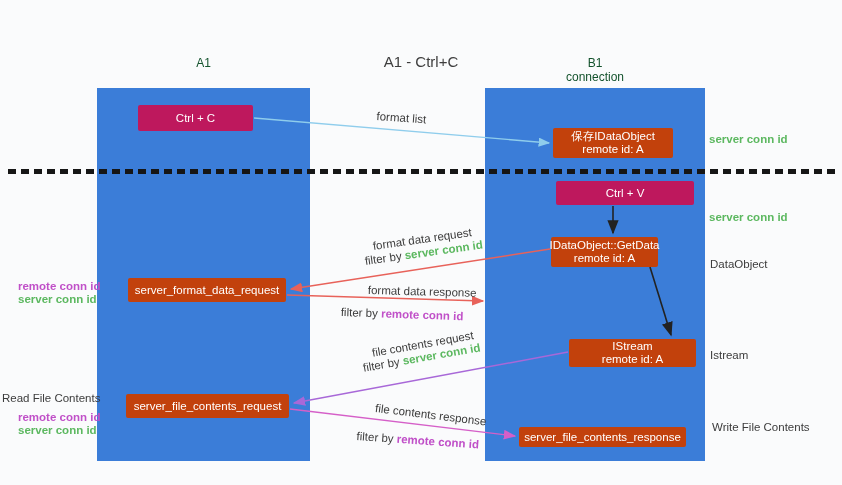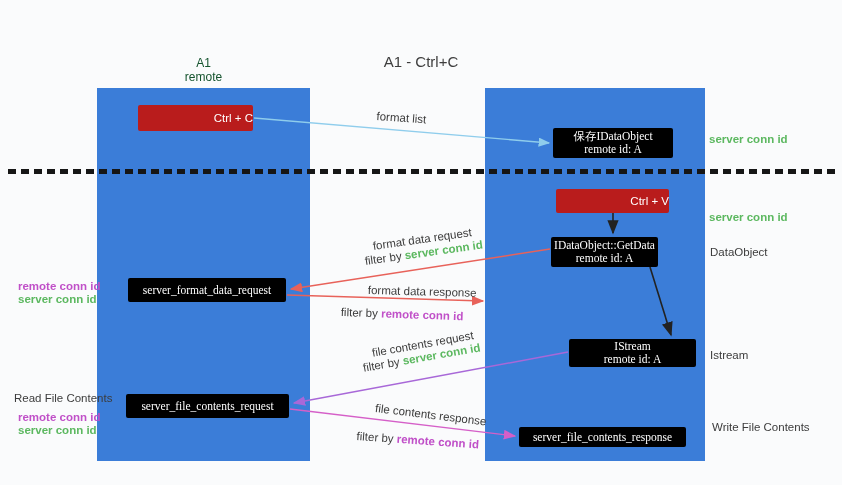--- a/index.html
+++ b/index.html
@@ -19,41 +19,44 @@
   .lh-right { left:485px; width:220px; }
 
   .dotted { position:absolute; left:8px; top:169px; width:828px; height:5px; z-index:2;
             background:repeating-linear-gradient(90deg,#161616 0 8px,transparent 8px 13px); }
 
   svg.arrows { position:absolute; left:0; top:0; z-index:2; }
 
   .node { position:absolute; display:flex; flex-direction:column; align-items:center;
           justify-content:center; color:#fff; font-size:11.5px; line-height:13px;
           text-align:center; border-radius:2px; z-index:3; white-space:nowrap; }
-  .green  { background:#b91c1c;align-items:flex-end; }
-  .orange { background:#000000;font-family:Liberation Serif, serif; }
+  .green  { background:#be185d; }
+  .orange { background:#c2410c; }
 
   .albl { position:absolute; font-size:11.5px; color:#3c3c3c; z-index:4;
           white-space:nowrap; transform-origin:left top; }
   .side { position:absolute; font-size:11.5px; color:#3c3c3c; z-index:4; white-space:nowrap; }
   .green-t { color:#5cb860; font-weight:bold; }
   .mag-t   { color:#c050c8; font-weight:bold; }
 </style>
 </head>
 <body>
 
 <div class="canvas">
 
   <div class="title">
     <div>A1 - Ctrl+C</div>
   </div>
 
   <div class="lane-header lh-left">
     <div>A1</div>
-    <div>remote</div>
+  </div>
+  <div class="lane-header lh-right">
+    <div>B1</div>
+    <div>connection</div>
   </div>
 
   <div class="lane lane-left"></div>
   <div class="lane lane-right"></div>
 
   <div class="dotted"></div>
 
   <svg class="arrows" width="842" height="485" viewBox="0 0 842 485">
     <defs>
       <marker id="mBlue" markerWidth="9" markerHeight="7" refX="8" refY="3.5" orient="auto">
@@ -88,21 +91,21 @@
     <div>server_file_contents_request</div>
   </div>
   <div class="node orange" style="left:128px;top:278px;width:158px;height:24px">
     <div>server_format_data_request</div>
   </div>
 
   <div class="node orange" style="left:553px;top:128px;width:120px;height:30px">
     <div>保存IDataObject</div>
     <div>remote id: A</div>
   </div>
-  <div class="node green" style="left:556px;top:189px;width:113px;height:24px">
+  <div class="node green" style="left:556px;top:181px;width:138px;height:24px">
     <div>Ctrl + V</div>
   </div>
   <div class="node orange" style="left:551px;top:237px;width:107px;height:30px">
     <div>IDataObject::GetData</div>
     <div>remote id: A</div>
   </div>
   <div class="node orange" style="left:569px;top:339px;width:127px;height:28px">
     <div>IStream</div>
     <div>remote id: A</div>
   </div>
@@ -131,23 +134,23 @@
   </div>
 
   <div class="albl" style="left:376px;top:402px;transform:rotate(7deg)">file contents response</div>
   <div class="albl" style="left:357px;top:430px;transform:rotate(4deg)">
     <span>filter by</span>
     <span class="mag-t">remote conn id</span>
   </div>
 
   <div class="side green-t" style="left:709px;top:133px">server conn id</div>
   <div class="side green-t" style="left:709px;top:211px">server conn id</div>
-  <div class="side" style="left:710px;top:246px">DataObject</div>
+  <div class="side" style="left:710px;top:258px">DataObject</div>
   <div class="side" style="left:710px;top:349px">Istream</div>
   <div class="side" style="left:712px;top:421px">Write File Contents</div>
 
   <div class="side mag-t" style="left:18px;top:280px">remote conn id</div>
   <div class="side green-t" style="left:18px;top:293px">server conn id</div>
-  <div class="side" style="left:14px;top:392px">Read File Contents</div>
+  <div class="side" style="left:2px;top:392px">Read File Contents</div>
   <div class="side mag-t" style="left:18px;top:411px">remote conn id</div>
   <div class="side green-t" style="left:18px;top:424px">server conn id</div>
 
 </div>
 
 </body></html>

